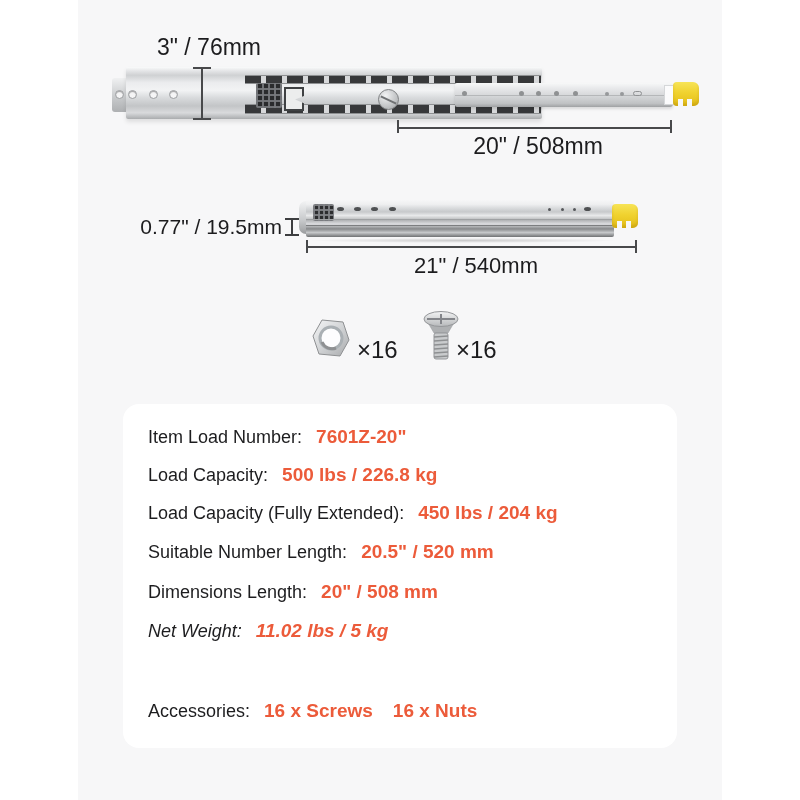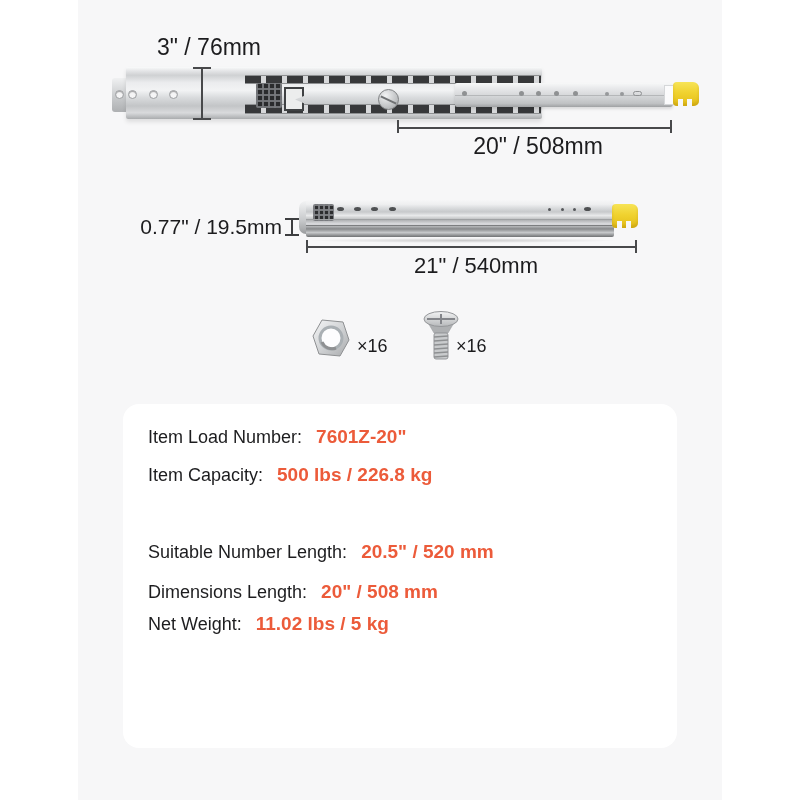--- a/index.html
+++ b/index.html
@@ -57,21 +57,21 @@
   .closed-shadow{left:308px;top:238px;width:312px;height:5px;
     background:radial-gradient(ellipse at center,rgba(0,0,0,0.18),transparent 70%);}
 
   
   .spec-card{left:123px;top:404px;width:554px;height:344px;background:#ffffff;border-radius:16px;}
   .spec-row{position:absolute;left:25px;right:16px;white-space:nowrap;line-height:24px;}
   .spec-label{font-size:18px;color:#1d1d1f;}
   .spec-value{font-size:19px;font-weight:bold;color:#EC5B3A;margin-left:14px;}
   .spec-value2{font-size:19px;font-weight:bold;color:#EC5B3A;margin-left:20px;}
 
-  .count-label{position:absolute;font-size:18px;color:#1b1b1d;}
+  .count-label{position:absolute;font-size:24px;color:#1b1b1d;}
 </style>
 </head>
 <body>
 
 <div class="stage">
   <div class="panel"></div>
 
   <div>
     <div class="abs rail-tab"></div>
     <div class="abs rail-outer"></div>
@@ -182,25 +182,31 @@
       </g>
     </svg>
     <div class="count-label" style="left:456px;top:336px;">×16</div>
   </div>
 
   <div class="abs spec-card">
     <div class="spec-row" style="top:21px;">
       <span class="spec-label">Item Load Number:</span><span class="spec-value">7601Z-20"</span>
     </div>
     <div class="spec-row" style="top:59px;">
-      <span class="spec-label">Item Capacity:</span><span class="spec-value">500 lbs / 226.8 kg</span>
+      <span class="spec-label">Load Capacity:</span><span class="spec-value">500 lbs / 226.8 kg</span>
+    </div>
+    <div class="spec-row" style="top:97px;">
+      <span class="spec-label">Load Capacity (Fully Extended):</span><span class="spec-value">450 lbs / 204 kg</span>
     </div>
     <div class="spec-row" style="top:136px;">
       <span class="spec-label">Suitable Number Length:</span><span class="spec-value">20.5" / 520 mm</span>
     </div>
     <div class="spec-row" style="top:176px;">
       <span class="spec-label">Dimensions Length:</span><span class="spec-value">20" / 508 mm</span>
     </div>
-    <div class="spec-row" style="top:208px;">
+    <div class="spec-row" style="top:215px;font-style:italic;">
       <span class="spec-label">Net Weight:</span><span class="spec-value">11.02 lbs / 5 kg</span>
     </div>
+    <div class="spec-row" style="top:295px;">
+      <span class="spec-label">Accessories:</span><span class="spec-value">16 x Screws</span><span class="spec-value2">16 x Nuts</span>
+    </div>
   </div>
 </div>
 
 </body></html>

